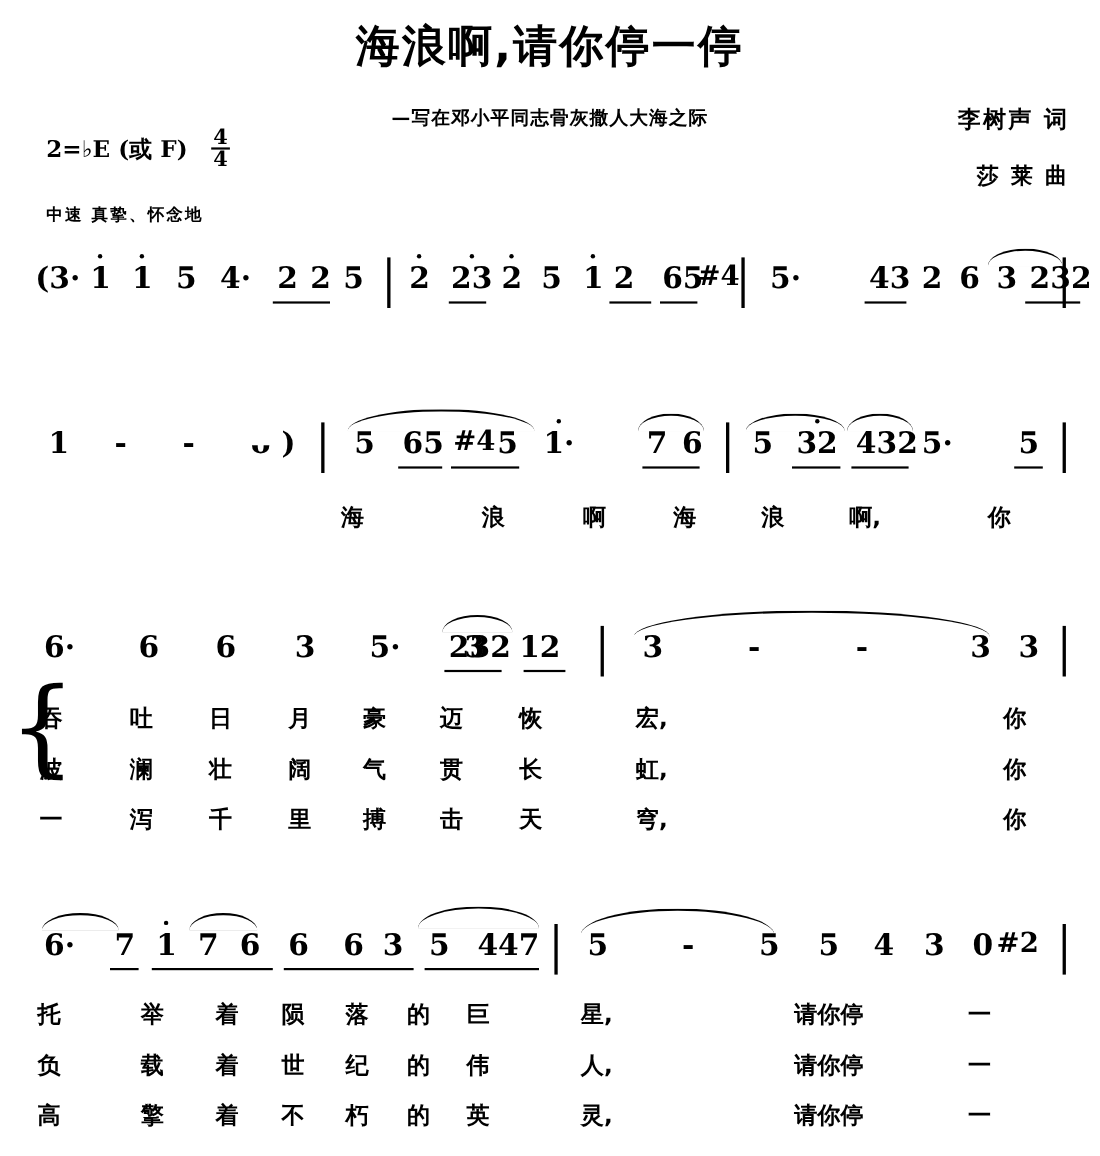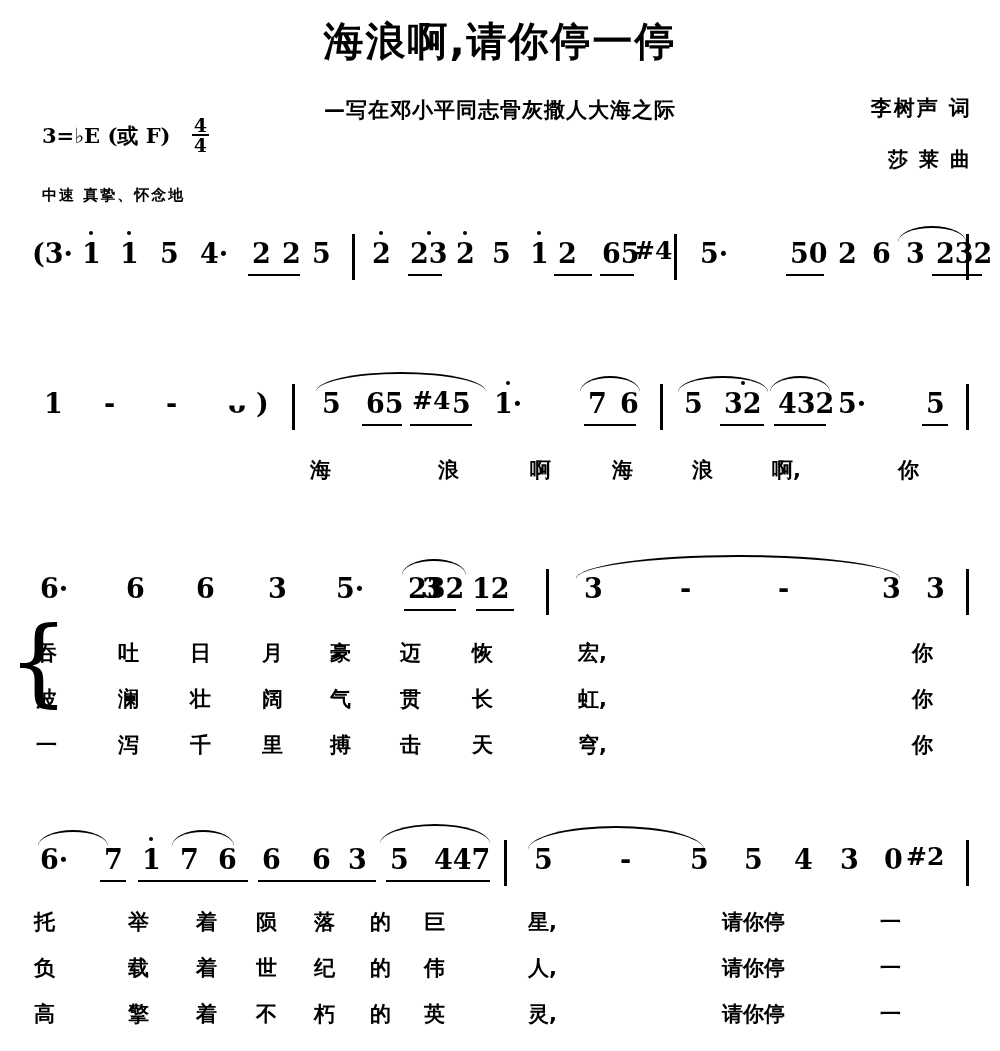--- a/index.html
+++ b/index.html
@@ -28,21 +28,21 @@
     font-size: 40px;
     letter-spacing: 2px;
   }
   .subtitle {
     position: absolute;
     top: 96px;
     left: 0;
     width: 1000px;
     text-align: center;
     font-family: "DejaVu Sans", sans-serif;
-    font-size: 21px;
+    font-size: 17px;
     font-weight: bold;
     letter-spacing: 1px;
   }
   .credit {
     position: absolute;
     right: 28px;
     font-family: "DejaVu Sans", sans-serif;
     font-size: 20px;
     font-weight: bold;
     letter-spacing: 2px;
@@ -152,21 +152,21 @@
 </style>
 </head>
 <body>
 
 <div class="title">海浪啊,请你停一停</div>
 <div class="subtitle">—写在邓小平同志骨灰撒人大海之际</div>
 <div class="credit lyric">李树声  词</div>
 <div class="credit music">莎 莱 曲</div>
 
 <div class="keysig">
-  <span>3=♭E (或 F)</span>
+  <span>2=♭E (或 F)</span>
   <span class="meter">
     <span class="num">4</span>
     <span class="den">4</span>
   </span>
 </div>
 
 <div class="tempo">中速  真挚、怀念地</div>
 
 <div class="system sys1">
   <div class="noterow">
@@ -190,21 +190,21 @@
     <div class="note dotu" style="left:530px;top:12px;">1</div>
     <div class="note" style="left:558px;top:12px;">2</div>
     <div class="under1" style="left:554px;top:46px;width:38px;"></div>
     <div class="note" style="left:602px;top:12px;">65</div>
     <div class="under1" style="left:600px;top:46px;width:34px;"></div>
     <div class="note small" style="left:634px;top:10px;">#4</div>
 
     <div class="barline" style="left:674px;top:6px;height:46px;"></div>
 
     <div class="note" style="left:700px;top:12px;">5·</div>
-    <div class="note" style="left:790px;top:12px;">50</div>
+    <div class="note" style="left:790px;top:12px;">43</div>
     <div class="under1" style="left:786px;top:46px;width:38px;"></div>
     <div class="note" style="left:838px;top:12px;">2</div>
     <div class="note" style="left:872px;top:12px;">6</div>
     <div class="note" style="left:906px;top:12px;">3</div>
     <div class="slur" style="left:898px;top:-2px;width:68px;"></div>
     <div class="note" style="left:936px;top:12px;">232</div>
     <div class="under1" style="left:932px;top:46px;width:50px;"></div>
 
     <div class="barline" style="left:966px;top:6px;height:46px;"></div>
   </div>

